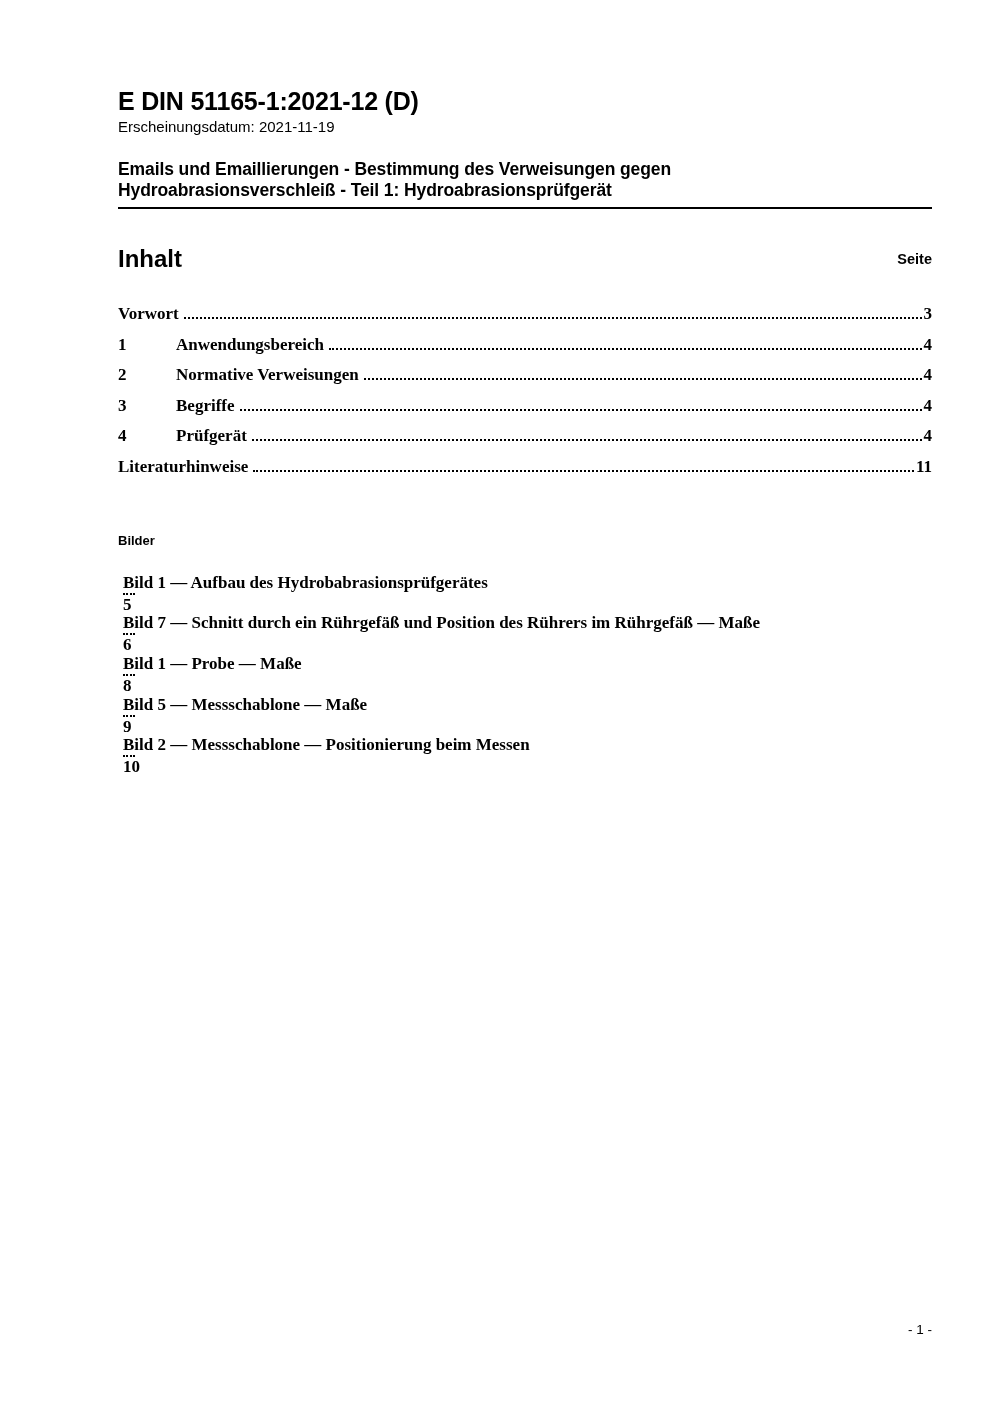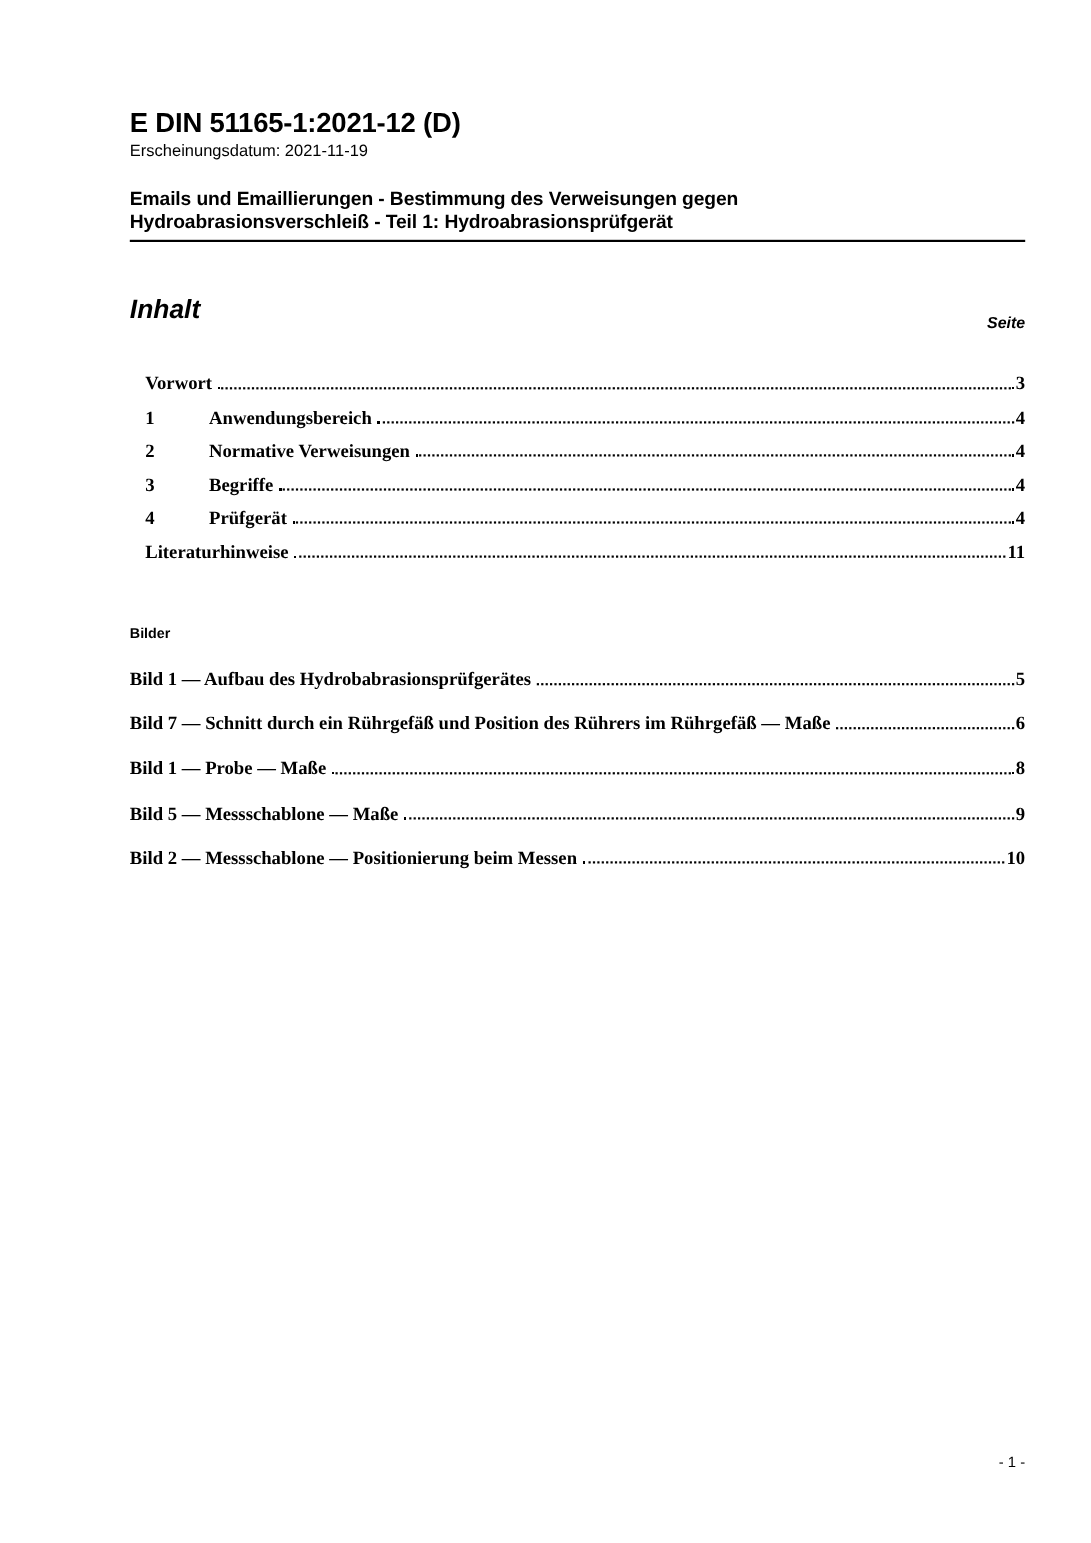--- a/index.html
+++ b/index.html
@@ -8,21 +8,21 @@
     width: 992px;
     height: 1403px;
     background: #ffffff;
     color: #000000;
     font-family: "Liberation Sans", sans-serif;
     overflow: hidden;
   }
   .content {
     position: absolute;
     left: 118px;
-    top: 11px;
+    top: 0;
     width: 814px;
   }
   .doc-title {
     margin-top: 86px;
     font-size: 25px;
     font-weight: bold;
     line-height: 30px;
     letter-spacing: -0.2px;
   }
   .pub-date {
@@ -40,39 +40,36 @@
   .rule {
     border: none;
     border-top: 2px solid #000000;
     margin: 6px 0 0 0;
     width: 100%;
   }
   .contents-header {
     margin-top: 36px;
     display: flex;
     justify-content: space-between;
-    align-items: center;
+    align-items: flex-end;
     line-height: 28px;
-    font-style: italic;
   }
   .contents-title {
     font-size: 24px;
     font-weight: bold;
   }
   .page-col-label {
     font-size: 14.5px;
     font-weight: bold;
-    margin-top: 24px;
   }
   .toc {
     margin-top: 31px;
     font-family: "Liberation Serif", serif;
     font-weight: bold;
     font-size: 17px;
-    margin-left: 14px;
   }
   .toc-row {
     display: flex;
     align-items: baseline;
     height: 30.6px;
   }
   .toc-num {
     flex: none;
     width: 58px;
   }
@@ -99,20 +96,21 @@
   .figures-list {
     margin-top: 23px;
     font-family: "Liberation Serif", serif;
     font-weight: bold;
     font-size: 17px;
   }
   .fig-row {
     display: flex;
     align-items: baseline;
     height: 40.7px;
+    flex-direction: column;
   }
   .page-number {
     position: absolute;
     top: 1322px;
     right: 60px;
     font-size: 13.5px;
     line-height: 16px;
   }
 </style>
 </head>

